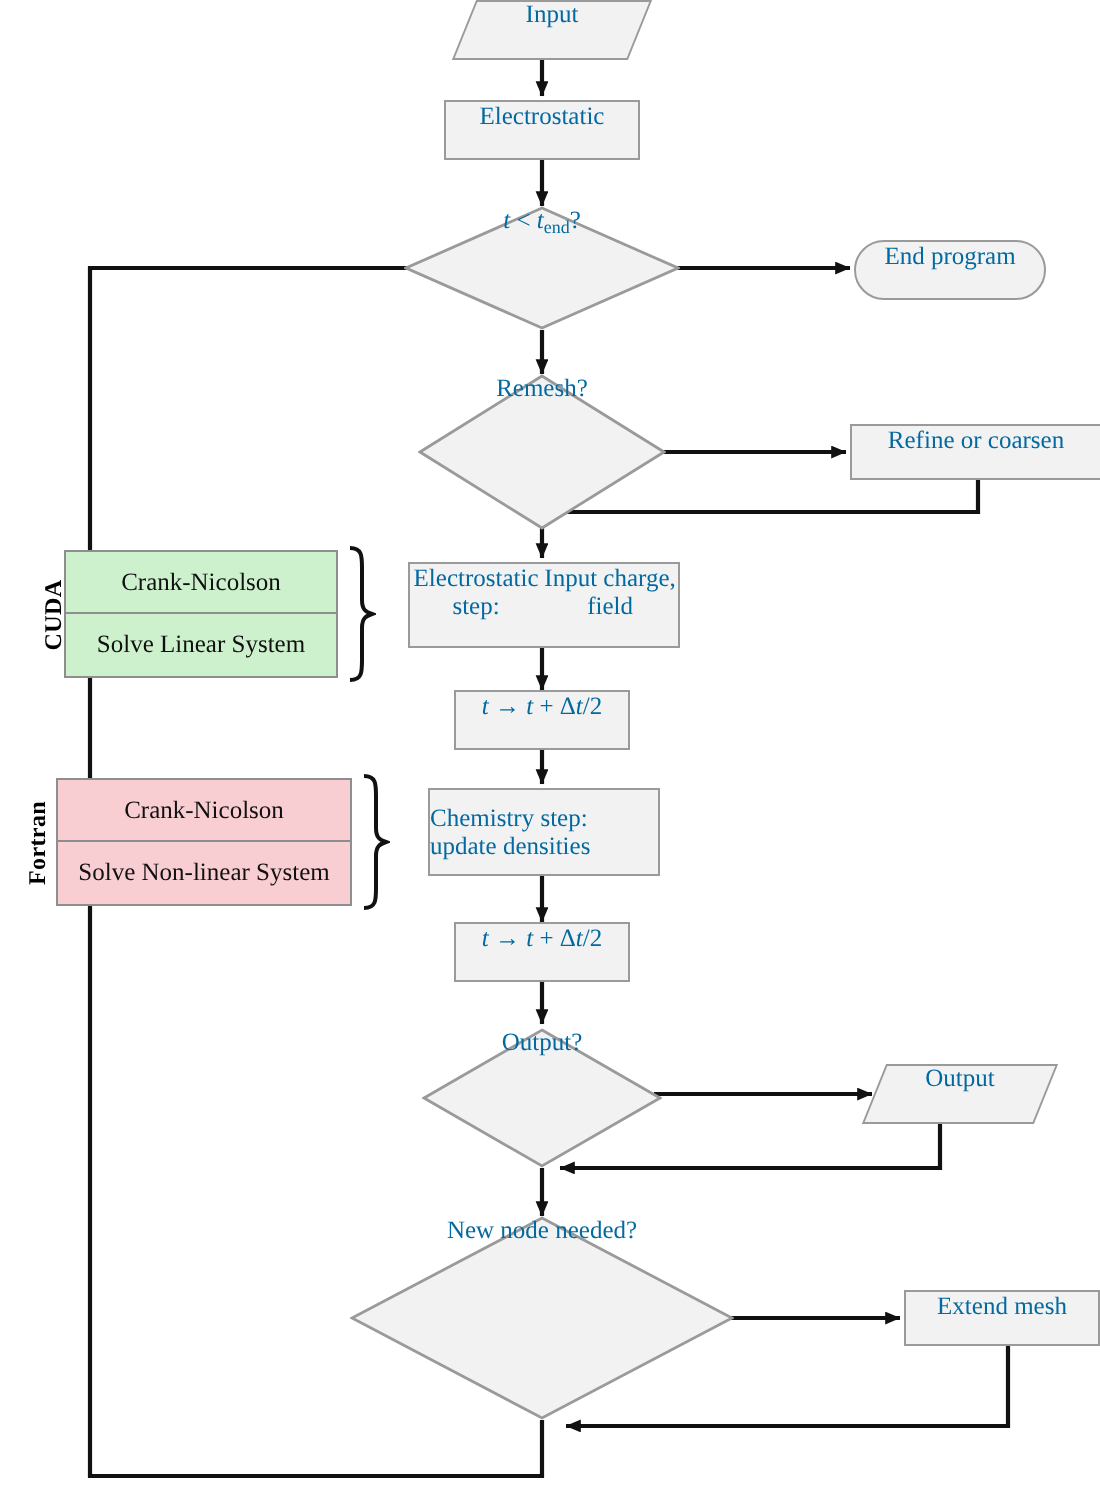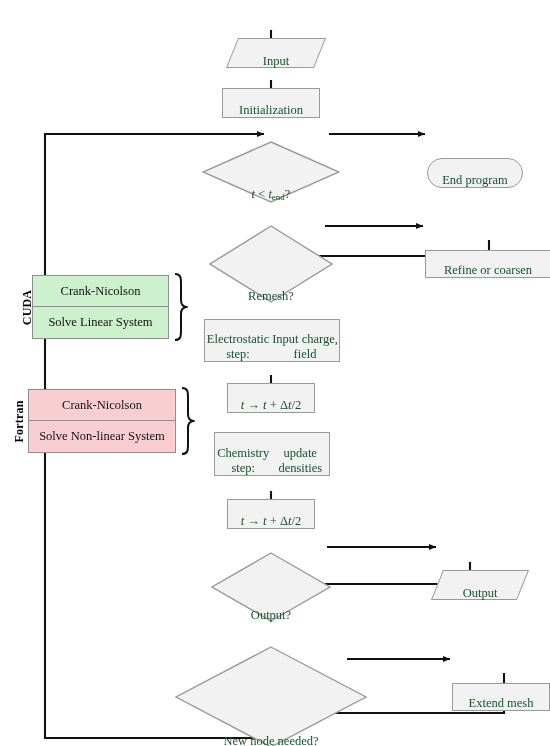--- a/index.html
+++ b/index.html
@@ -24,28 +24,27 @@
     left: 0;
     top: 0;
     width: 550px;
     height: 746px;
     pointer-events: none;
   }
   .node {
     position: absolute;
     box-sizing: border-box;
     display: flex;
-    align-items: flex-end;
+    align-items: flex-start;
     justify-content: center;
     text-align: center;
     line-height: 1.15;
     font-size: 12.5px;
-    color: #14532d;
+    color: #0369a1;
     z-index: 2;
-    margin-top: 38px;
   }
   
   .rect {
     background: #f2f2f2;
     border: 1.3px solid #9a9a9a;
   }
   
   .stadium {
     background: #f2f2f2;
     border: 1.3px solid #9a9a9a;
@@ -164,21 +163,21 @@
 
     </g>
   </svg>
 
   <div class="node io" style="left:232px; top:0px; width:88px; height:30px;">
     <span class="io-skew"></span>
     <span>Input</span>
   </div>
 
   <div class="node rect" style="left:222px; top:50px; width:98px; height:30px;">
-    <span>Initialization</span>
+    <span>Electrostatic</span>
   </div>
 
   <div class="node diamond" style="left:202px; top:103px; width:138px; height:62px;">
     <span class="dia-shape">
       <svg viewBox="0 0 138 62" preserveAspectRatio="none">
         <polygon points="69,1 137,31 69,61 1,31" fill="#f2f2f2" stroke="#9a9a9a" stroke-width="1.4"></polygon>
       </svg>
     </span>
     <span class="mline"><span class="mathit">t</span> &lt; <span class="mathit">t</span><span class="sub">end</span>?</span>
   </div>
@@ -202,21 +201,21 @@
 
   <div class="node rect" style="left:204px; top:281px; width:136px; height:43px; flex-direction:row;">
     <span>Electrostatic step:</span>
     <span>Input charge, field</span>
   </div>
 
   <div class="node rect" style="left:227px; top:345px; width:88px; height:30px;">
     <span class="mline"><span class="mathit">t</span> → <span class="mathit">t</span> + Δ<span class="mathit">t</span>/2</span>
   </div>
 
-  <div class="node rect" style="left:214px; top:394px; width:116px; height:44px; flex-direction:row;">
+  <div class="node rect" style="left:214px; top:394px; width:116px; height:44px; flex-direction:column;">
     <span>Chemistry step:</span>
     <span>update densities</span>
   </div>
 
   <div class="node rect" style="left:227px; top:461px; width:88px; height:30px;">
     <span class="mline"><span class="mathit">t</span> → <span class="mathit">t</span> + Δ<span class="mathit">t</span>/2</span>
   </div>
 
   <div class="node diamond" style="left:211px; top:514px; width:120px; height:70px;">
     <span class="dia-shape">

